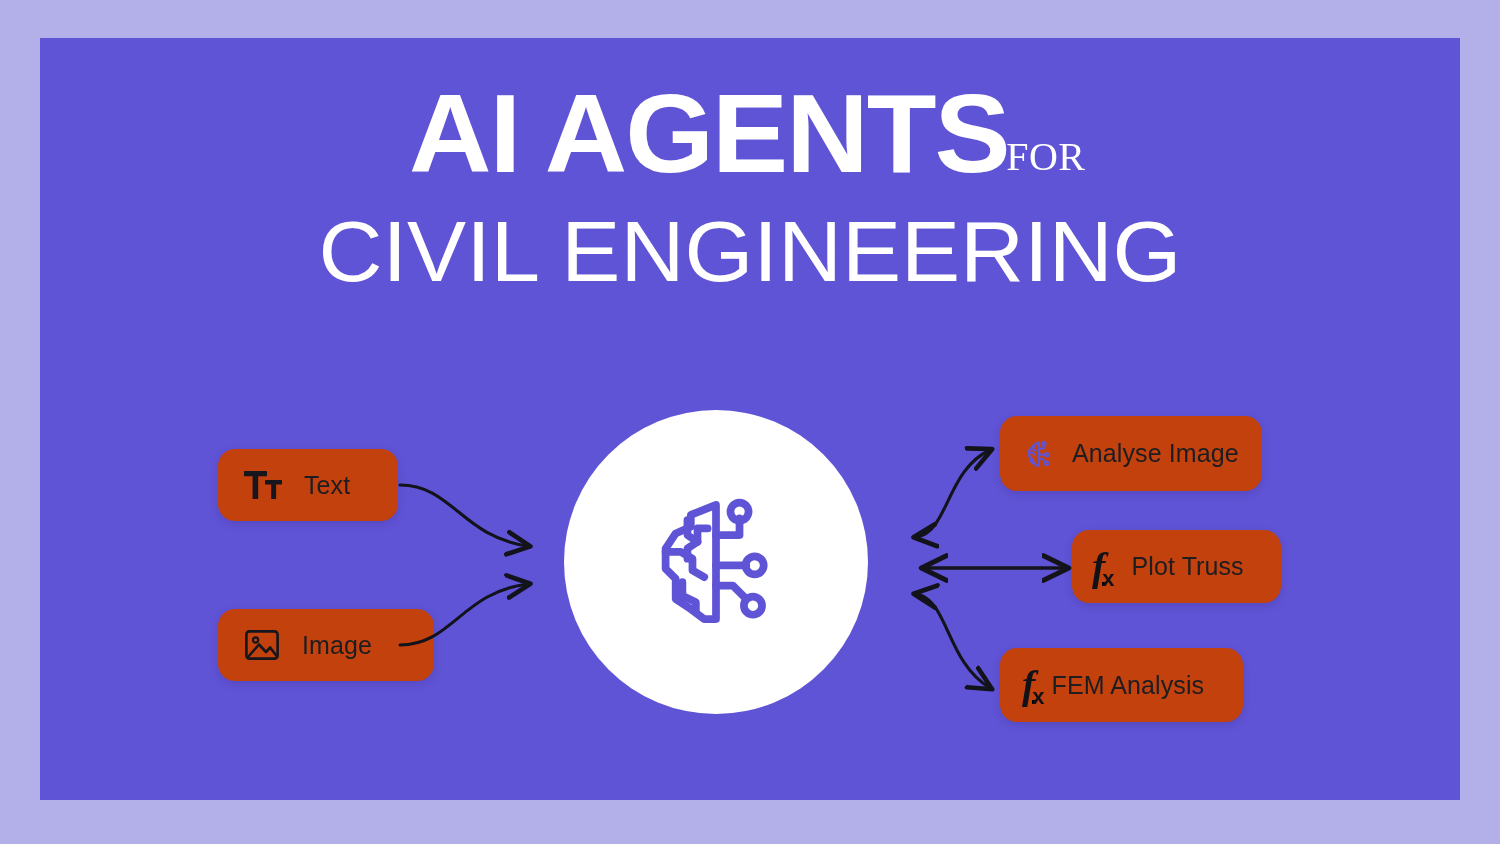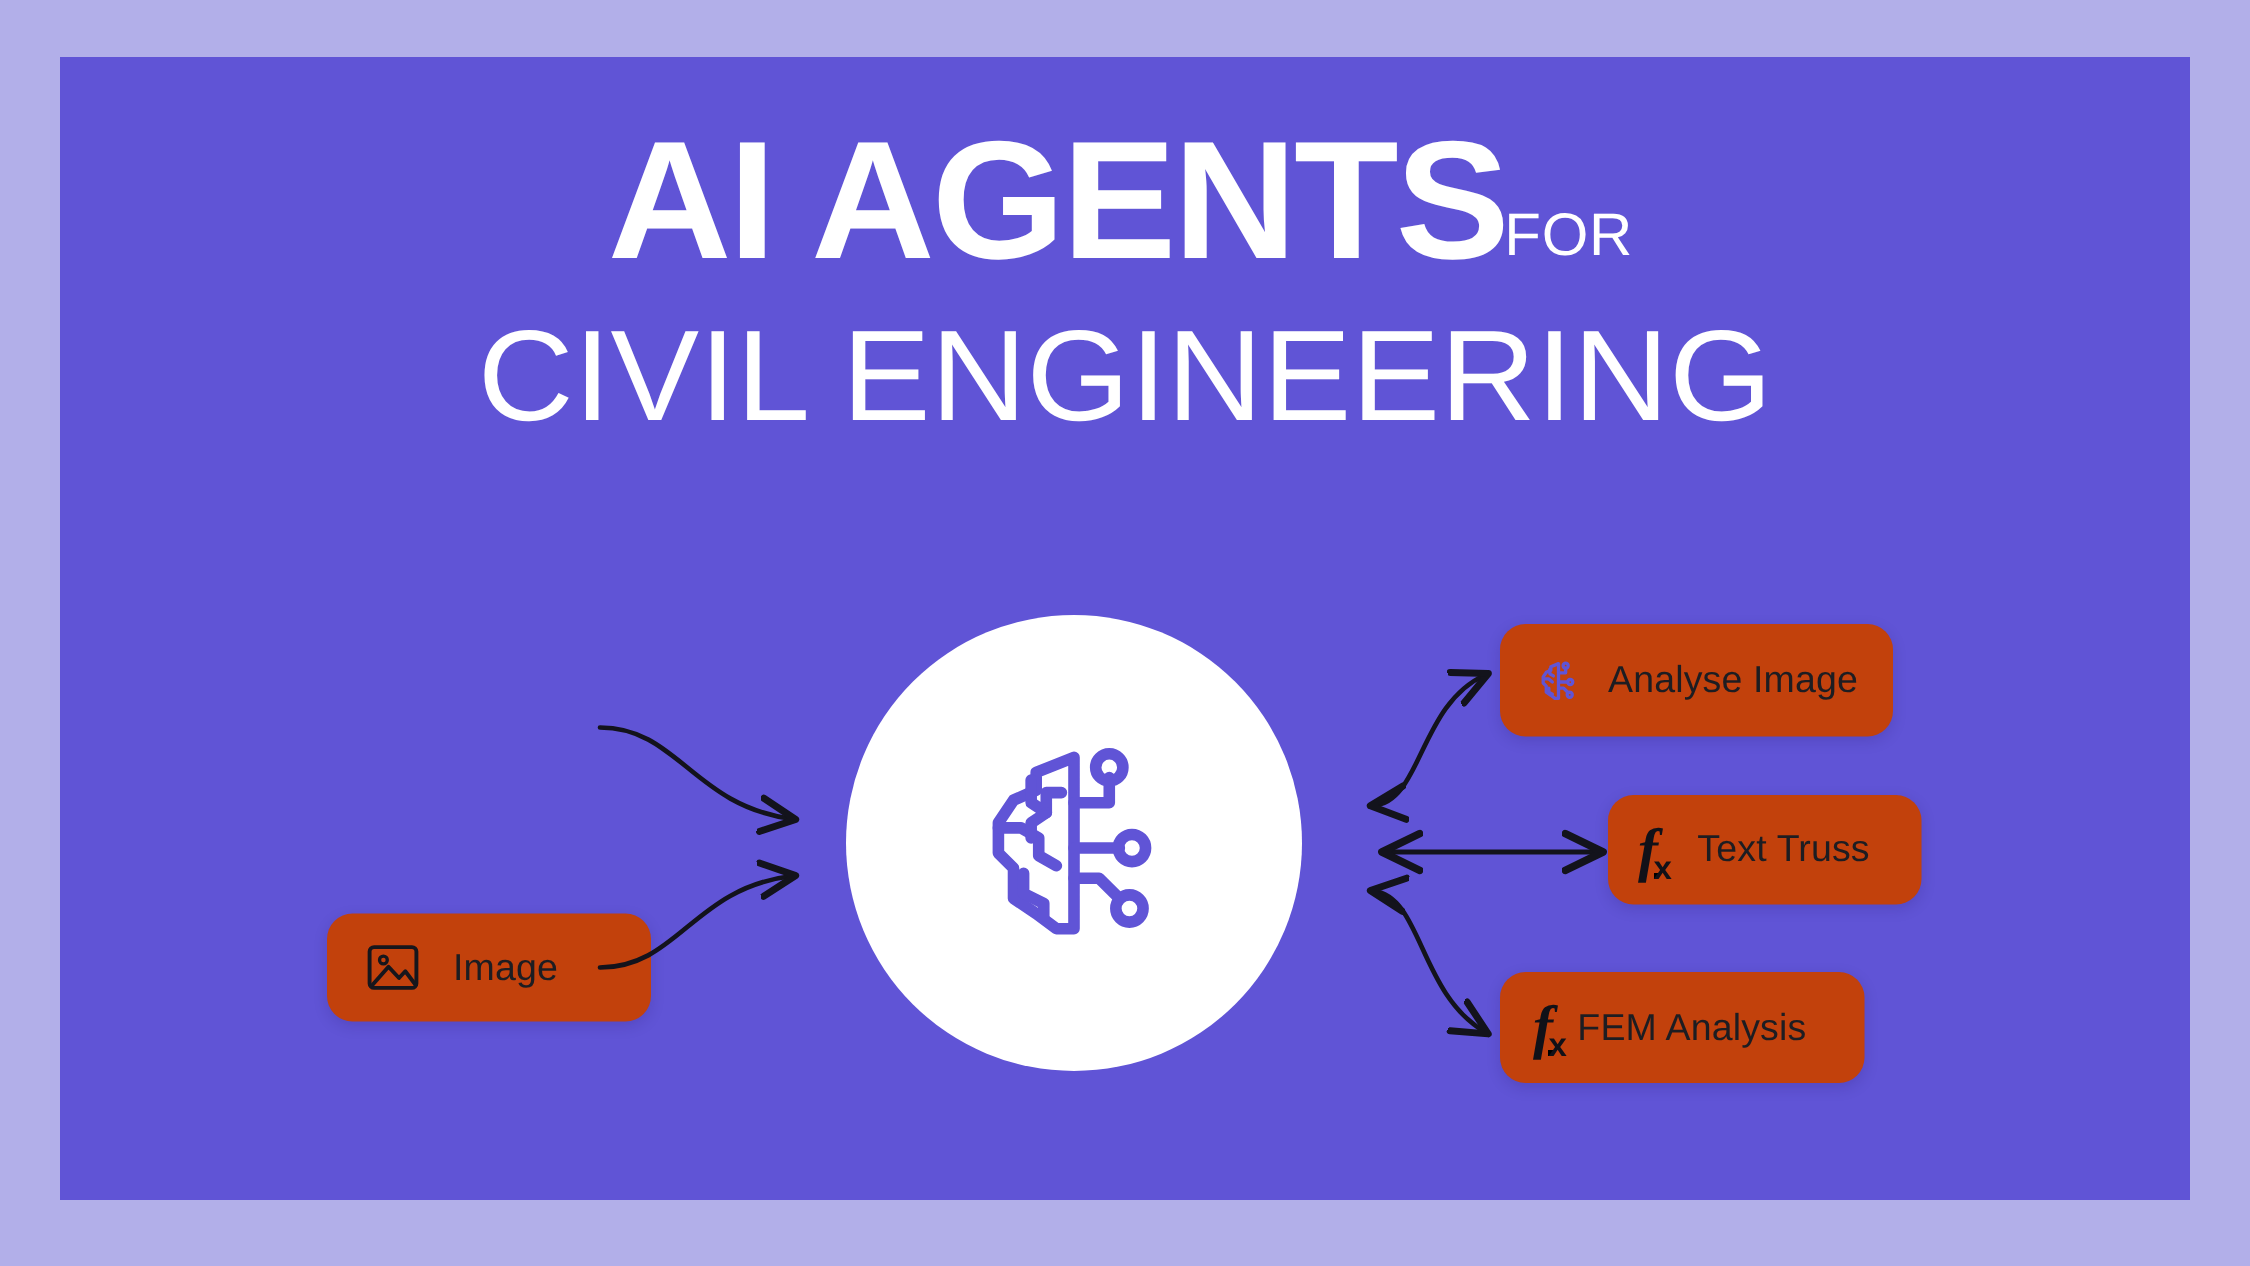--- a/index.html
+++ b/index.html
@@ -52,21 +52,21 @@
     font-family: "Liberation Sans Narrow", "Liberation Sans", sans-serif;
     font-weight: bold;
     font-size: 112px;
     letter-spacing: -2px;
     color: #ffffff;
     transform: scaleX(1.02);
     display: inline-block;
     vertical-align: baseline;
   }
   .title-for {
-    font-family: Liberation Sans, sans-serif;
+    font-family: Liberation Serif, serif;
     font-weight: normal;
     font-size: 40px;
     color: #ffffff;
     letter-spacing: 0.5px;
     display: inline-block;
     vertical-align: baseline;
     position: relative;
     top: -2px;
     margin-left: 4px;
   }
@@ -173,20 +173,31 @@
 
   <div id="panel"></div>
 
   <div id="title-block">
     <span id="title-line-1">
       <span class="title-main">AI AGENTS</span><span class="title-for">FOR</span>
     </span>
     <span id="title-line-2">CIVIL ENGINEERING</span>
   </div>
 
+  <div class="card" id="card-text">
+    <span class="card-icon">
+      <svg width="38" height="30" viewBox="0 0 38 30" aria-hidden="true">
+        <rect x="0" y="1" width="23" height="5.2" rx="0.6" fill="#16161c"></rect>
+        <rect x="8.6" y="1" width="5.6" height="28" rx="0.6" fill="#16161c"></rect>
+        <rect x="21" y="10" width="17" height="4.6" rx="0.6" fill="#16161c"></rect>
+        <rect x="27.2" y="10" width="4.9" height="19" rx="0.6" fill="#16161c"></rect>
+      </svg>
+    </span>
+    <span class="card-label">Text</span>
+  </div>
 
   <div class="card" id="card-image">
     <span class="card-icon">
       <svg width="36" height="36" viewBox="0 0 36 36" aria-hidden="true">
         <rect x="2.4" y="4.4" width="31.2" height="27.2" rx="3" fill="none" stroke="#16161c" stroke-width="2.6"></rect>
         <circle cx="11.6" cy="13" r="2.6" fill="none" stroke="#16161c" stroke-width="2.2"></circle>
         <path d="M4.4 29.5 L15 17.5 L22 25 L26.2 20.5 L33 29.5" fill="none" stroke="#16161c" stroke-width="2.6" stroke-linejoin="round" stroke-linecap="round"></path>
       </svg>
     </span>
     <span class="card-label">Image</span>
@@ -236,21 +247,21 @@
         </g>
       </svg>
     </span>
     <span class="card-label">Analyse Image</span>
   </div>
 
   <div class="card" id="card-plot">
     <span class="card-icon">
       <span class="fx-icon">f<span class="sub">x</span></span>
     </span>
-    <span class="card-label">Text Truss</span>
+    <span class="card-label">Plot Truss</span>
   </div>
 
   <div class="card" id="card-fem">
     <span class="card-icon">
       <span class="fx-icon">f<span class="sub">x</span></span>
     </span>
     <span class="card-label">FEM Analysis</span>
   </div>
 
   <svg id="arrows" viewBox="0 0 1500 844">

